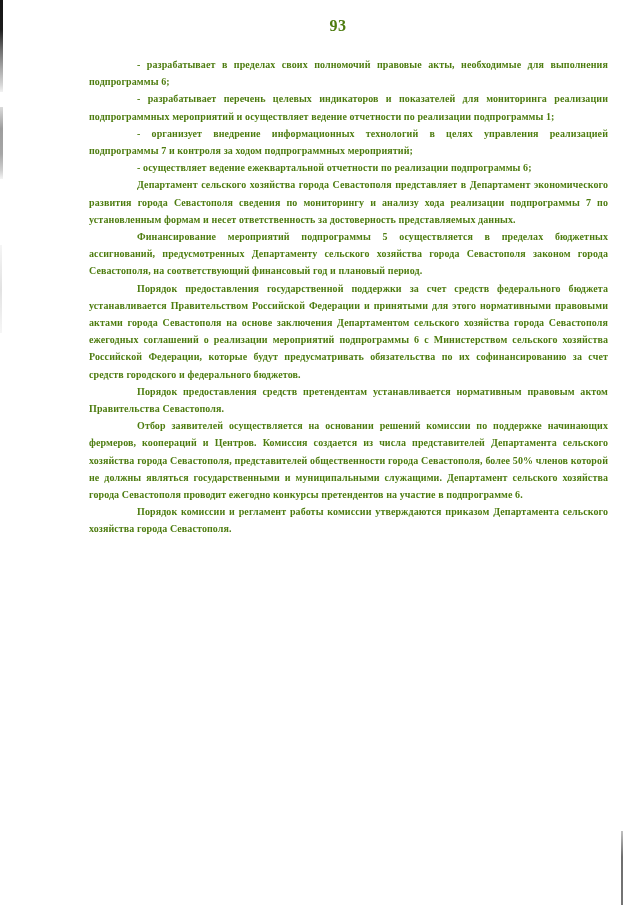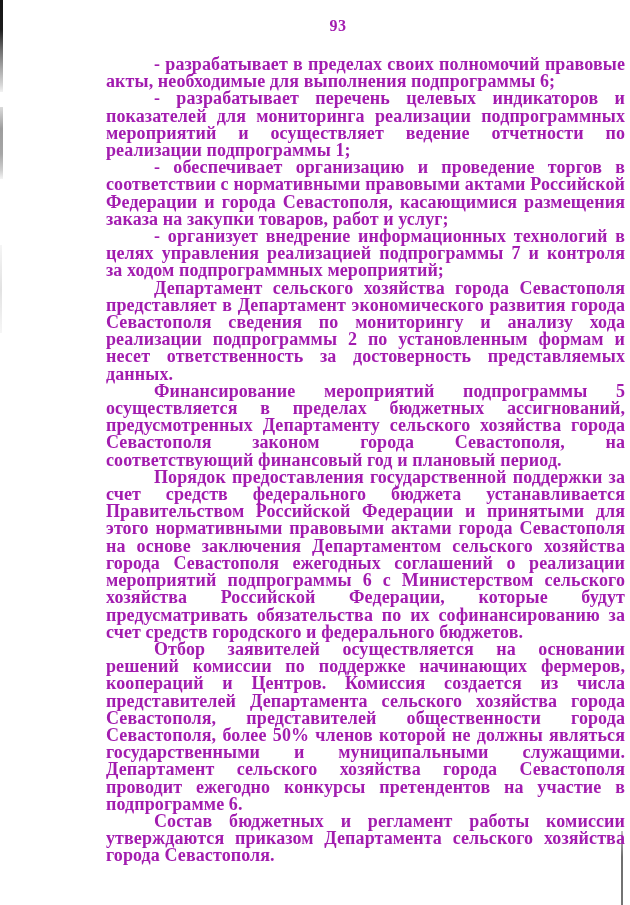--- a/index.html
+++ b/index.html
@@ -7,38 +7,38 @@
       padding: 0;
       background: #ffffff;
     }
     .page {
       position: relative;
       width: 630px;
       height: 905px;
       background: #ffffff;
       overflow: hidden;
       font-family: "Liberation Serif", serif;
-      color: #a21caf;
+      color: #4d7c0f;
     }
     .page-number {
       position: absolute;
       top: 17px;
       left: 82px;
       width: 512px;
       text-align: center;
       font-size: 16px;
       font-weight: bold;
       letter-spacing: 0.5px;
     }
     .body-text {
       position: absolute;
       top: 56px;
-      left: 106px;
+      left: 89px;
       width: 519px;
-      font-size: 18px;
+      font-size: 10px;
       line-height: 17.2px;
       font-weight: bold;
       text-align: justify;
       letter-spacing: 0.1px;
     }
     .body-text p {
       margin: 0;
       padding: 0;
       text-indent: 48px;
     }
@@ -86,22 +86,23 @@
   <div class="scan-artifact edge-top"></div>
   <div class="scan-artifact edge-mid"></div>
   <div class="scan-artifact edge-faint"></div>
   <div class="scan-artifact corner-line"></div>
 
   <div class="page-number">93</div>
 
   <div class="body-text">
     <p>- разрабатывает в пределах своих полномочий правовые акты, необходимые для выполнения подпрограммы 6;</p>
     <p>- разрабатывает перечень целевых индикаторов и показателей для мониторинга реализации подпрограммных мероприятий и осуществляет ведение отчетности по реализации подпрограммы 1;</p>
-    <p>- обеспечивает организацию и проведение торгов в соответствии с нормативными правовыми актами Российской Федерации и города Севастополя, касающимися размещения заказа на закупки товаров, работ и услуг;</p>
     <p>- организует внедрение информационных технологий в целях управления реализацией подпрограммы 7 и контроля за ходом подпрограммных мероприятий;</p>
-    <p>Департамент сельского хозяйства города Севастополя представляет в Департамент экономического развития города Севастополя сведения по мониторингу и анализу хода реализации подпрограммы 2 по установленным формам и несет ответственность за достоверность представляемых данных.</p>
+    <p>- осуществляет ведение ежеквартальной отчетности по реализации подпрограммы 6;</p>
+    <p>Департамент сельского хозяйства города Севастополя представляет в Департамент экономического развития города Севастополя сведения по мониторингу и анализу хода реализации подпрограммы 7 по установленным формам и несет ответственность за достоверность представляемых данных.</p>
     <p>Финансирование мероприятий подпрограммы 5 осуществляется в пределах бюджетных ассигнований, предусмотренных Департаменту сельского хозяйства города Севастополя законом города Севастополя, на соответствующий финансовый год и плановый период.</p>
     <p>Порядок предоставления государственной поддержки за счет средств федерального бюджета устанавливается Правительством Российской Федерации и принятыми для этого нормативными правовыми актами города Севастополя на основе заключения Департаментом сельского хозяйства города Севастополя ежегодных соглашений о реализации мероприятий подпрограммы 6 с Министерством сельского хозяйства Российской Федерации, которые будут предусматривать обязательства по их софинансированию за счет средств городского и федерального бюджетов.</p>
+    <p>Порядок предоставления средств претендентам устанавливается нормативным правовым актом Правительства Севастополя.</p>
     <p>Отбор заявителей осуществляется на основании решений комиссии по поддержке начинающих фермеров, коопераций и Центров. Комиссия создается из числа представителей Департамента сельского хозяйства города Севастополя, представителей общественности города Севастополя, более 50% членов которой не должны являться государственными и муниципальными служащими. Департамент сельского хозяйства города Севастополя проводит ежегодно конкурсы претендентов на участие в подпрограмме 6.</p>
-    <p>Состав бюджетных и регламент работы комиссии утверждаются приказом Департамента сельского хозяйства города Севастополя.</p>
+    <p>Порядок комиссии и регламент работы комиссии утверждаются приказом Департамента сельского хозяйства города Севастополя.</p>
   </div>
 
 </div>
 
 </body></html>

